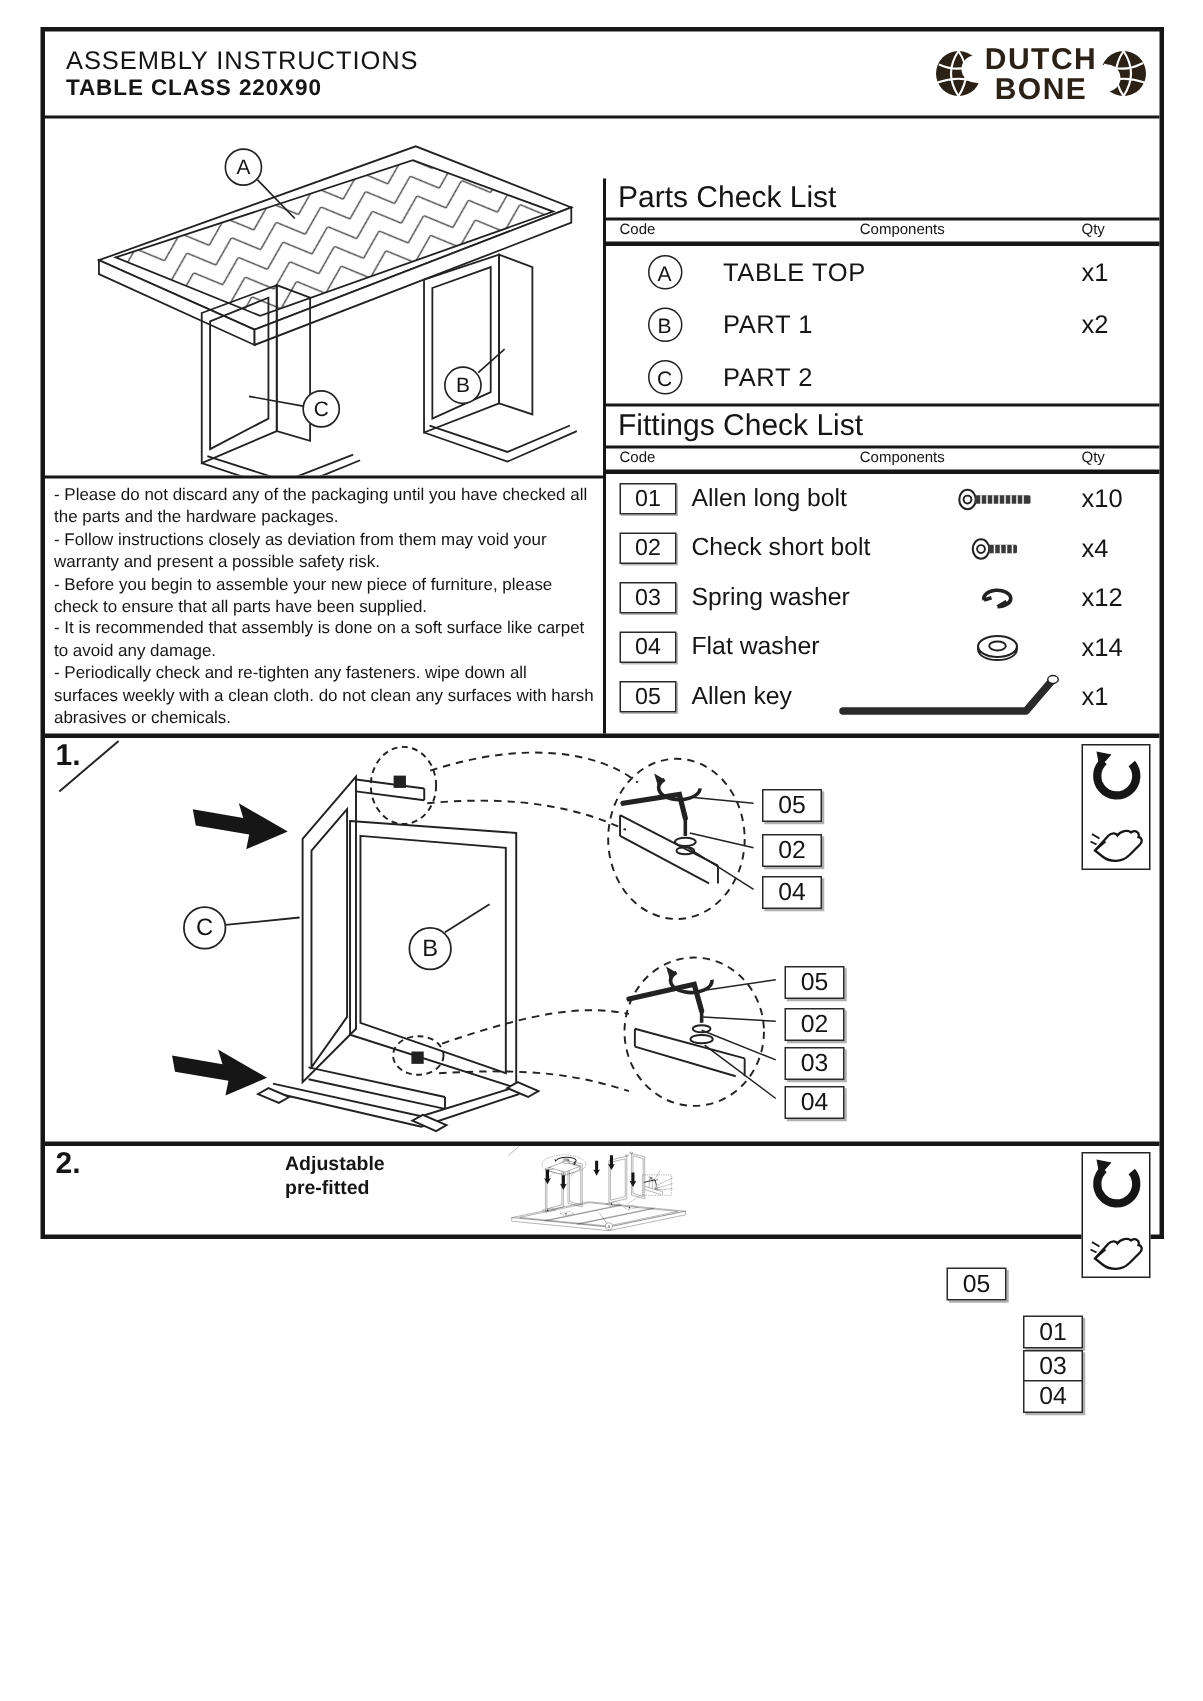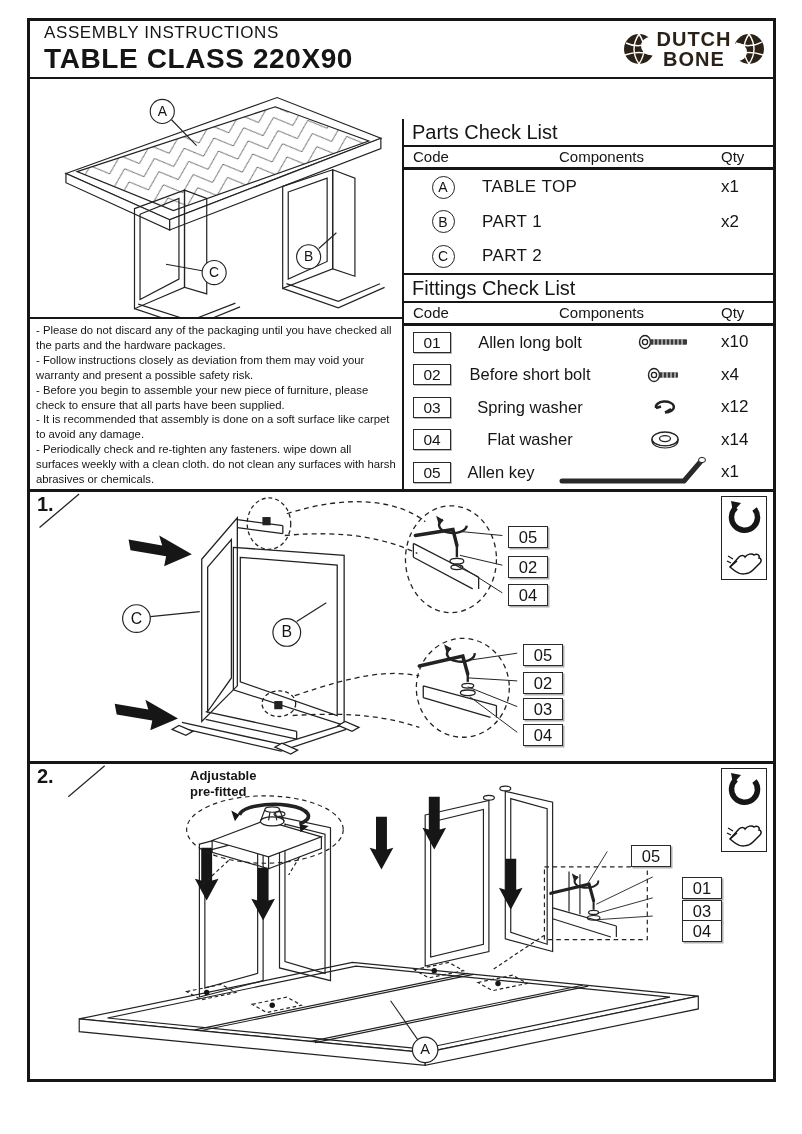--- a/index.html
+++ b/index.html
@@ -1,48 +1,48 @@
 <!DOCTYPE html>
 <html><head>
 <meta charset="utf-8">
 <style>
   * { margin:0; padding:0; box-sizing:border-box; }
   html,body { background:#fff; }
   body { font-family:"Liberation Sans", sans-serif; color:#151515; }
   .page { position:relative; width:802px; height:1134px; background:#fff; overflow:hidden; }
-  .frame { position:absolute; left:27px; top:18px; width:749px; height:1064px;
+  .frame { position:absolute; left:27px; top:18px; width:749px; height:808px;
            border:3.5px solid #161616; background:#fff; display:flex; flex-direction:column; }
 
   
   .hdr { height:58px; border-bottom:2.5px solid #161616; display:flex; justify-content:space-between; align-items:center; padding:0 8px 0 14px; }
   .hdr-sub { font-size:17px; letter-spacing:.6px; line-height:1.2; }
-  .hdr-title { font-size:28px; font-weight:bold; letter-spacing:.6px; line-height:1.1; }
+  .hdr-title { font-size:15px; font-weight:bold; letter-spacing:.6px; line-height:1.1; }
 
   
   .top-main { height:410px; display:flex; }
   .left-col { flex:0 0 372px; display:flex; flex-direction:column; }
   .overview { height:257px; position:relative; }
   .notes { flex:1; border-top:2px solid #161616; padding:4px 6px 2px 6px; font-size:11.3px; line-height:1.32; }
   .right-col { flex:1; border-left:2.5px solid #161616; display:flex; flex-direction:column;margin-top:40px; }
   .panel-title { font-size:20px; padding:2px 8px 1px 8px; border-bottom:2px solid #161616; }
   .panel-title.fit { border-top:2.5px solid #161616; }
-  .cols-hdr { display:flex; align-items:flex-start; font-size:15px; padding:1px 0 2px 0; border-bottom:3px solid #161616; }
+  .cols-hdr { display:flex; align-items:flex-start; font-size:10px; padding:1px 0 2px 0; border-bottom:3px solid #161616; }
   .c-code { width:78px; padding-left:9px; }
   .c-comp { flex:1; text-align:center; }
   .c-qty  { width:52px; text-align:left; }
   .p-row { height:35px; display:flex; align-items:center; font-size:17px; }
   .p-code { width:78px; display:flex; justify-content:center; }
   .circ { width:23px; height:23px; border:1.6px solid #222; border-radius:50%; display:inline-flex;
           align-items:center; justify-content:center; font-size:14px; background:#fff; }
   .p-comp { flex:1; letter-spacing:.4px; }
   .p-qty { width:52px; font-size:17px; }
   .f-row { height:33px; display:flex; align-items:center; }
   .f-code { margin-left:9px; width:38px; height:21px; border:1.6px solid #2a2a2a; box-shadow:1px 1px 0 #b9b9b9;
             font-size:15.5px; text-align:center; line-height:19px; background:#fff; }
-  .f-name { flex:1; font-size:16.5px;text-align:center; }
+  .f-name { flex:1; padding-left:10px; font-size:16.5px; }
   .f-icon { width:112px; display:flex; justify-content:center; align-items:center; }
   .f-qty { width:52px; font-size:17px; }
 
   
   .step { position:relative; border-top:3px solid #161616; }
   .step1 { height:272px; }
   .step2 { flex:1; }
   .step-num { position:absolute; top:1px; left:7px; font-size:20px; font-weight:bold; z-index:6; }
   .step-svg { position:absolute; inset:0; width:100%; height:100%; }
   .callout { position:absolute; width:40px; height:22px; border:1.6px solid #2a2a2a; background:#fff;
@@ -184,21 +184,21 @@
                 <ellipse cx="8" cy="8" rx="5.5" ry="6.5" fill="#fff" stroke="#222" stroke-width="1.4"></ellipse>
                 <circle cx="8" cy="8" r="2.6" fill="none" stroke="#222" stroke-width="1.3"></circle>
                 <rect x="13" y="5.2" width="37" height="5.6" rx="1" fill="#3a3a3a"></rect>
                 <path d="M17,5.2 V11 M21,5.2 V11 M25,5.2 V11 M29,5.2 V11 M33,5.2 V11 M37,5.2 V11 M41,5.2 V11 M45,5.2 V11" stroke="#fff" stroke-width="1"></path>
               </svg>
           </span>
           <span class="f-qty">x10</span>
         </div>
         <div class="f-row">
           <span class="f-code">02</span>
-          <span class="f-name">Before short bolt</span>
+          <span class="f-name">Check short bolt</span>
           <span class="f-icon">
             <svg width="38" height="16" viewBox="0 0 38 16">
                 <ellipse cx="8" cy="8" rx="5.5" ry="6.5" fill="#fff" stroke="#222" stroke-width="1.4"></ellipse>
                 <circle cx="8" cy="8" r="2.6" fill="none" stroke="#222" stroke-width="1.3"></circle>
                 <rect x="13" y="5.2" width="19" height="5.6" rx="1" fill="#3a3a3a"></rect>
                 <path d="M17,5.2 V11 M21,5.2 V11 M25,5.2 V11 M29,5.2 V11" stroke="#fff" stroke-width="1"></path>
               </svg>
           </span>
           <span class="f-qty">x4</span>
         </div>

